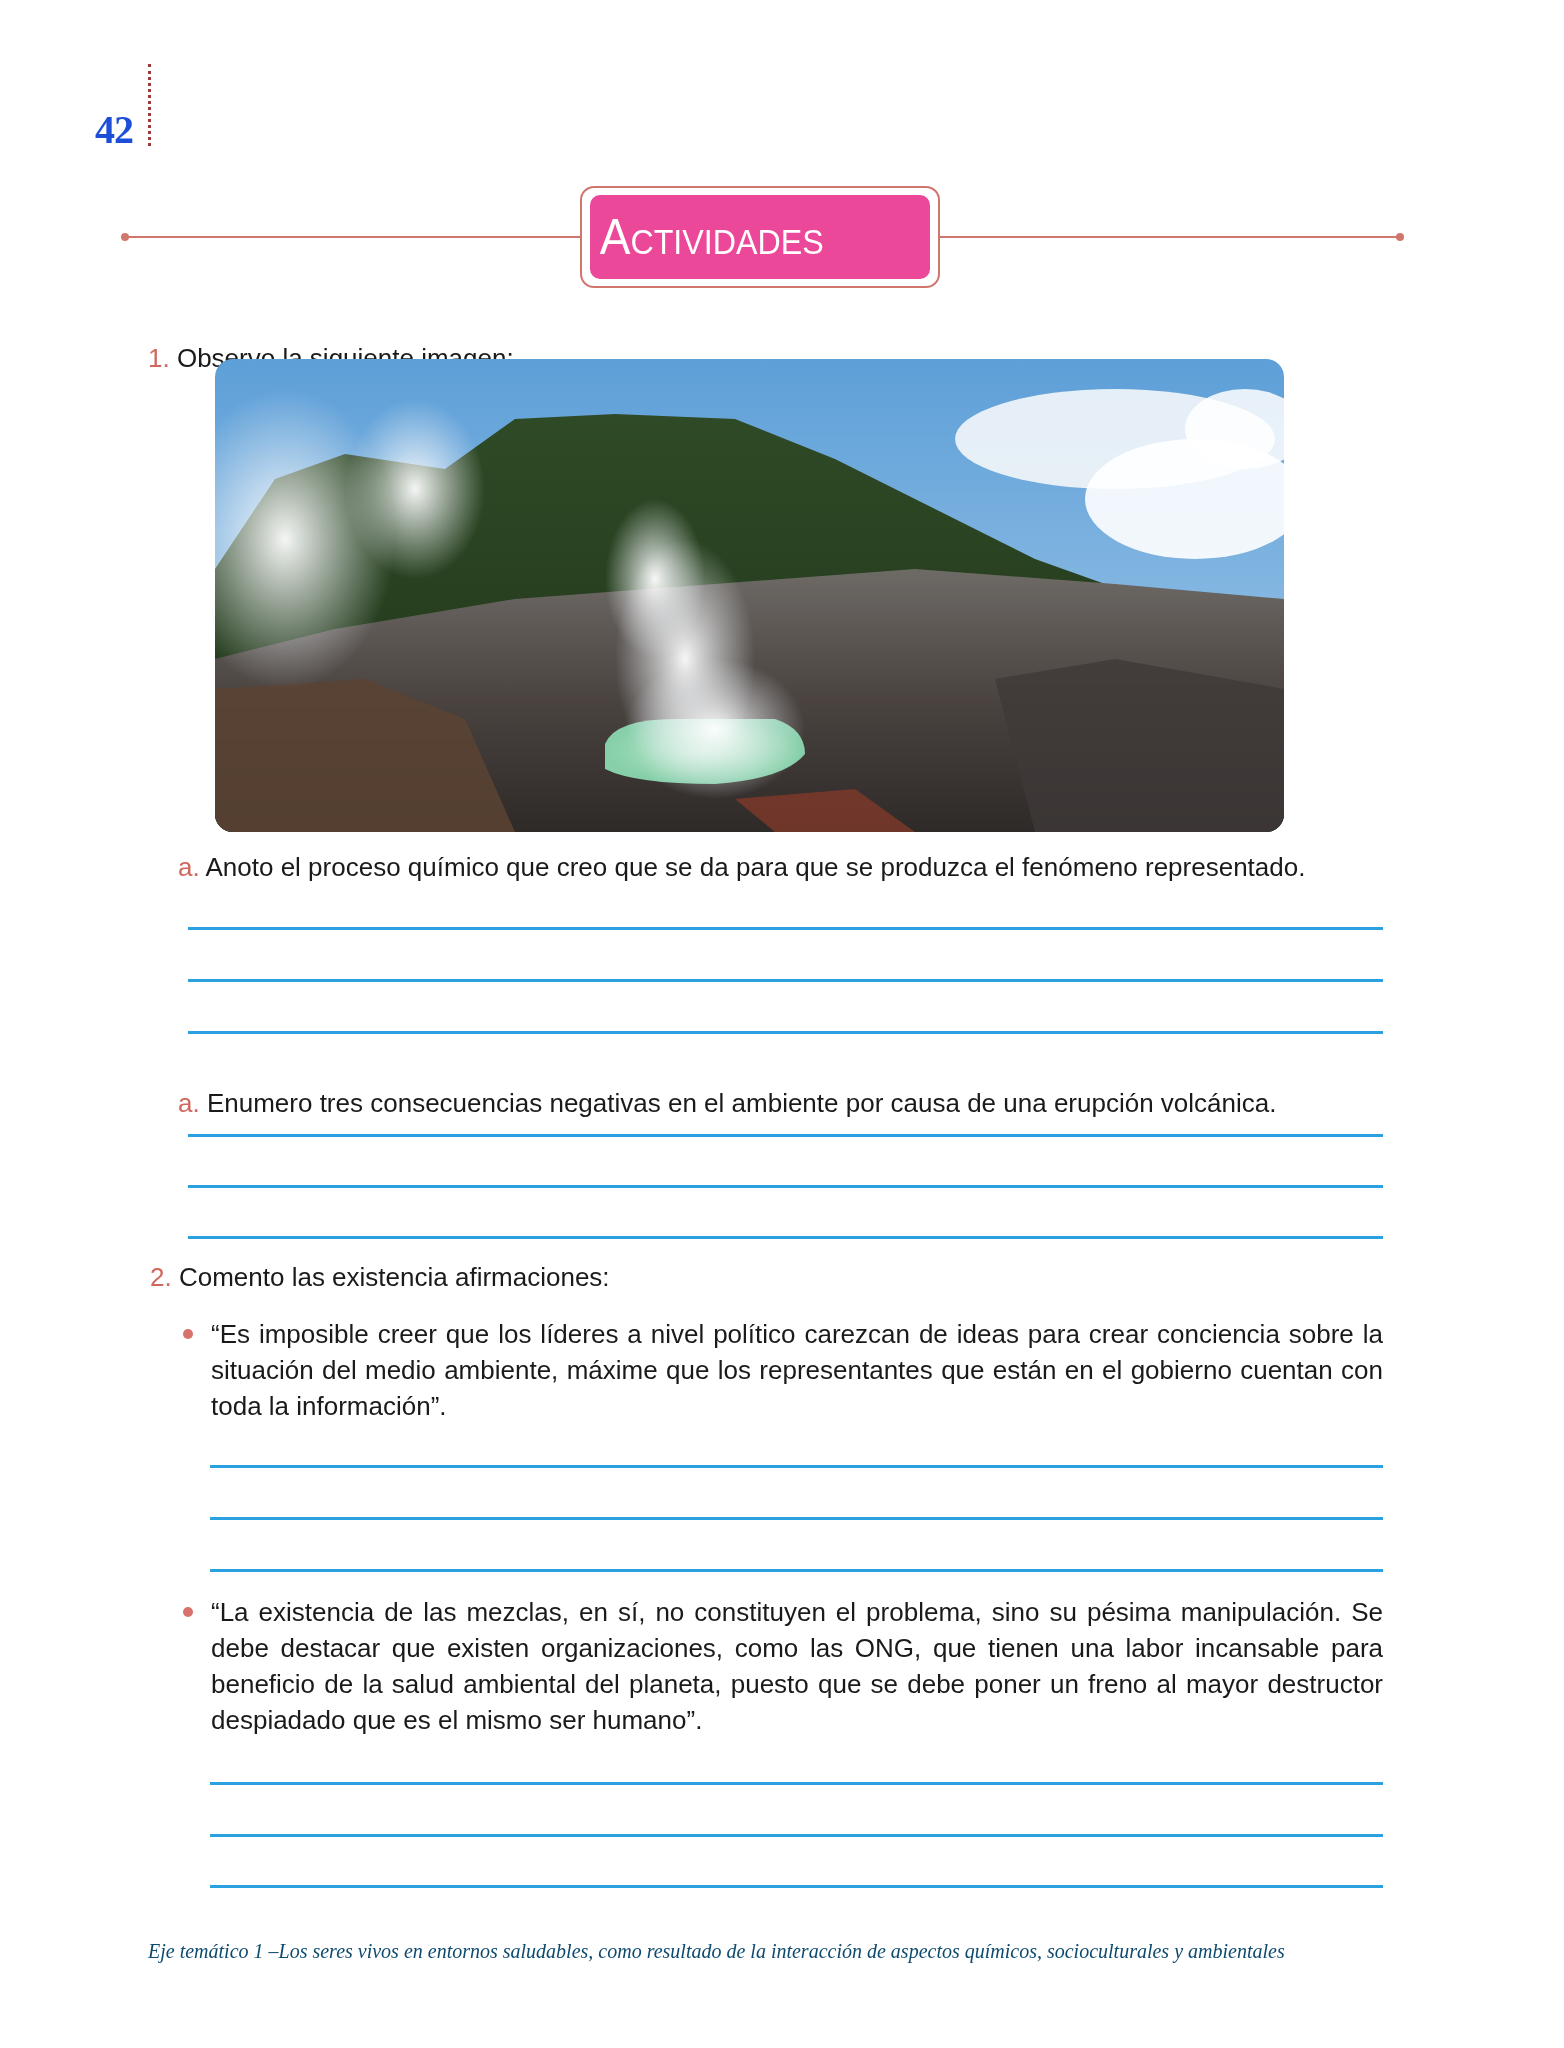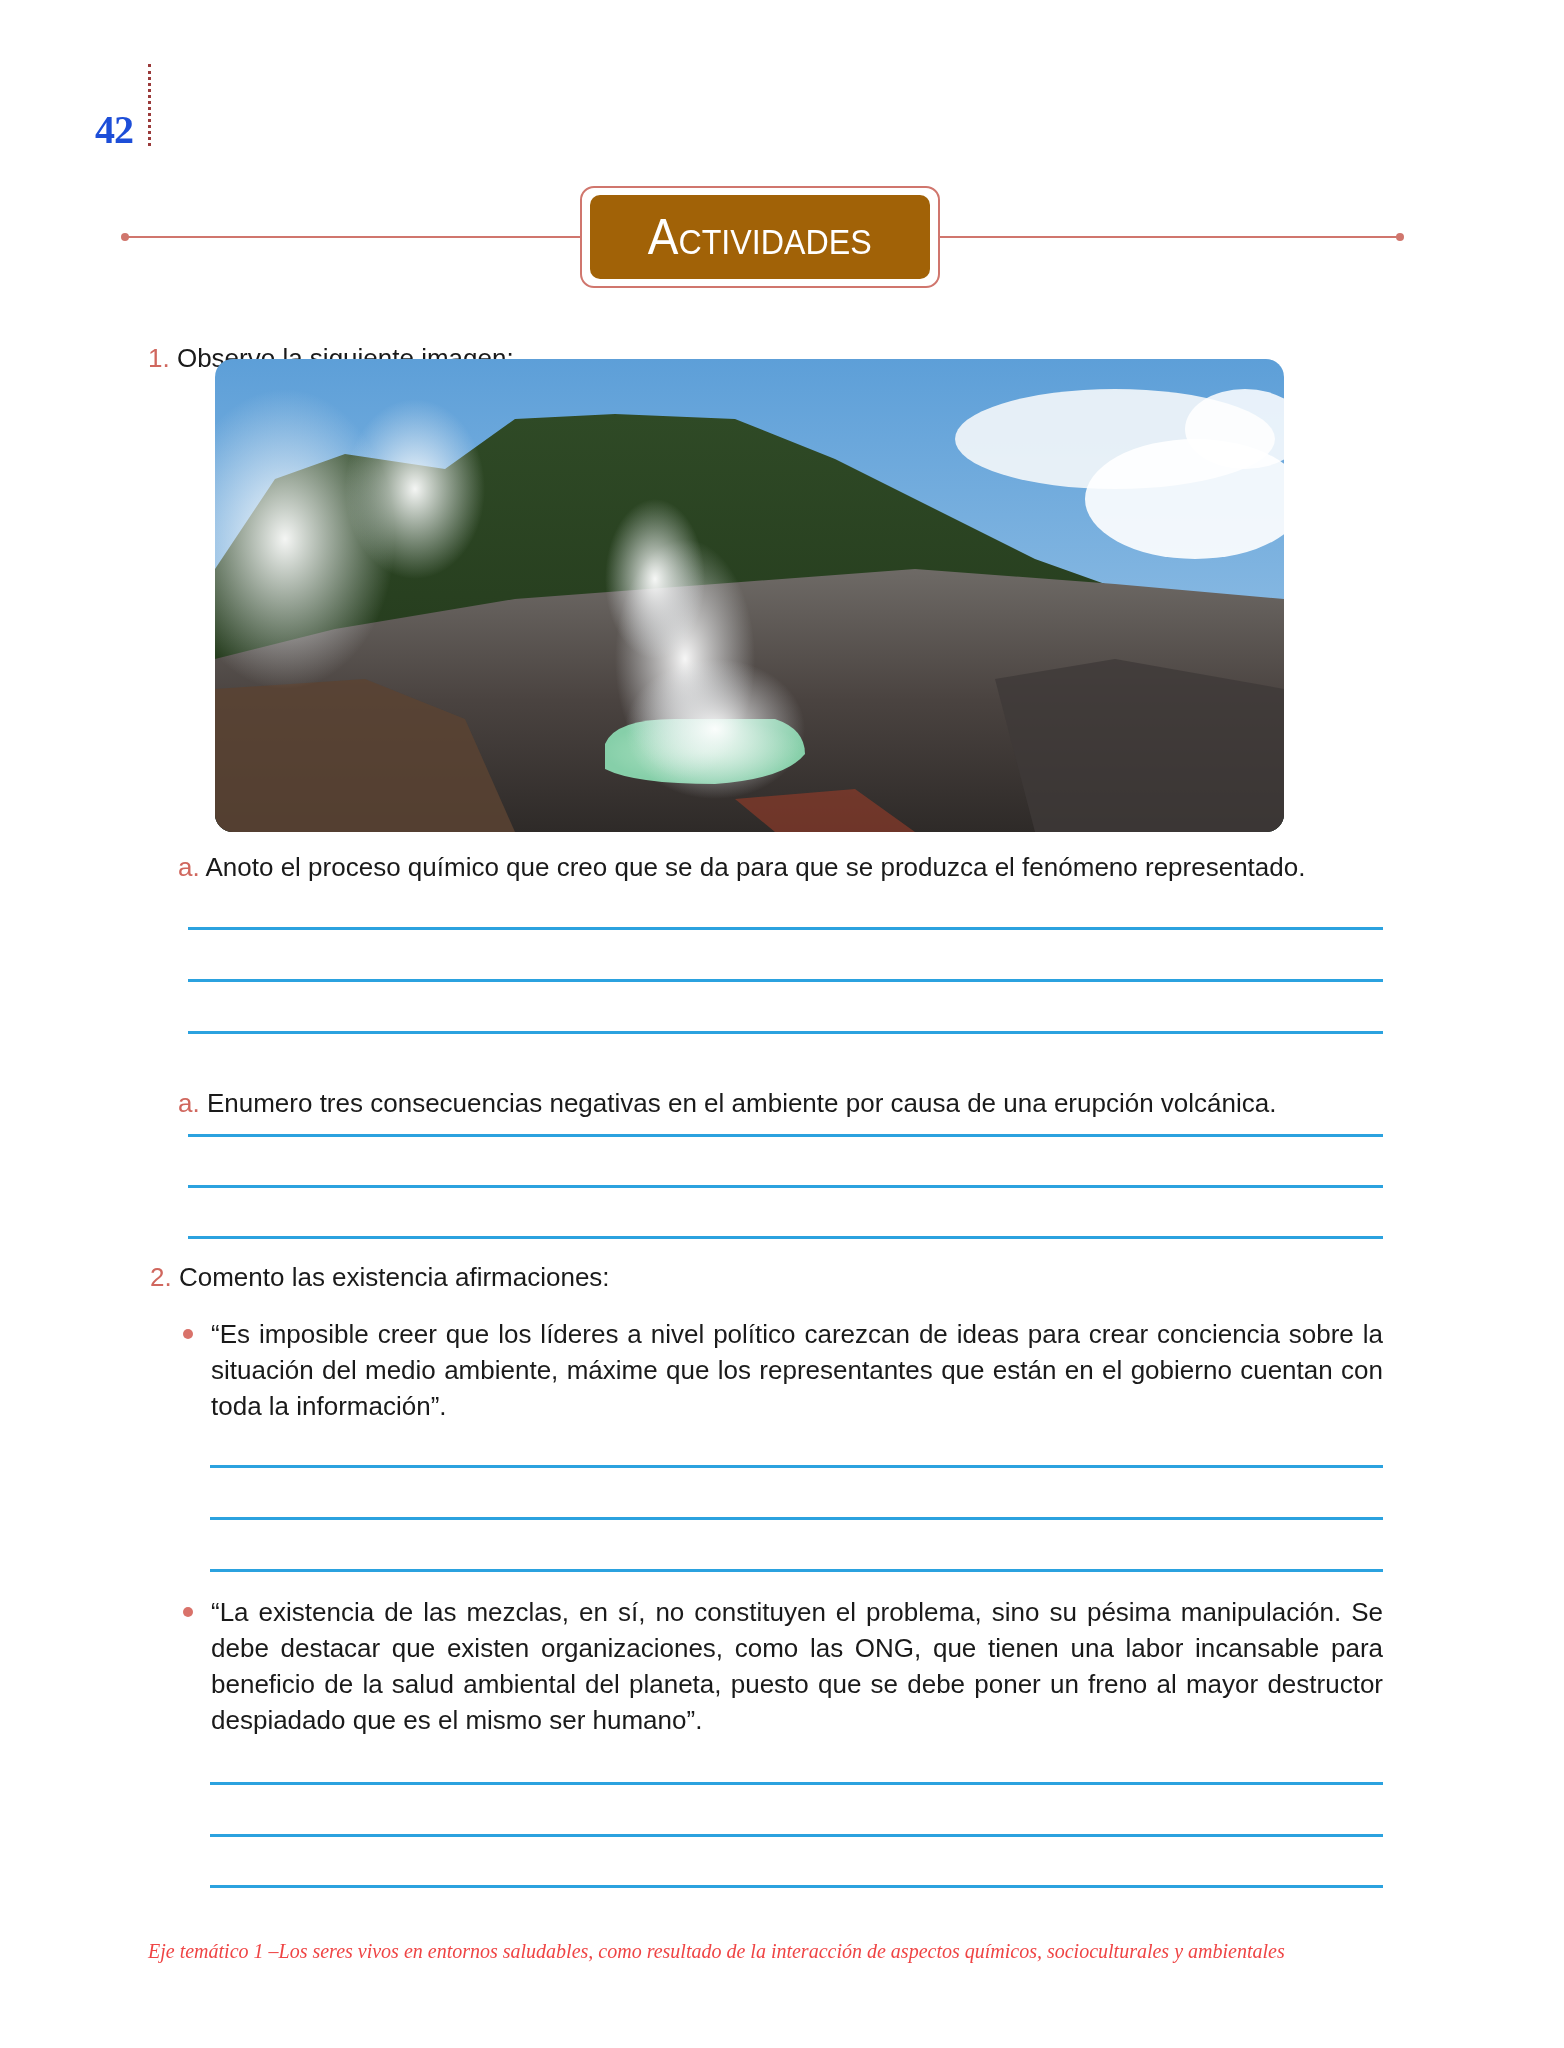--- a/index.html
+++ b/index.html
@@ -10,22 +10,22 @@
   
   .page-num { left: 95px; top: 106px; font-family: "Liberation Serif", serif; font-weight: bold;
               font-size: 40px; color: #1d4ed8; letter-spacing: -1px; }
   .dotted { left: 148px; top: 64px; height: 82px; width: 0; border-left: 3px dotted #9a3a3a; }
 
   
   .rule { left: 125px; top: 236px; width: 1275px; height: 2px; background: #d0766d; }
   .rule-dot { width: 8px; height: 8px; border-radius: 50%; background: #d0766d; top: 233px; }
   .hdr-outer { left: 580px; top: 186px; width: 360px; height: 102px; border: 2px solid #d0766d;
                border-radius: 14px; background: #fff; box-sizing: border-box; }
-  .hdr-inner { left: 590px; top: 195px; width: 340px; height: 84px; background: #a16207;
-               border-radius: 10px; display: flex; align-items: center; justify-content: center; }
+  .hdr-inner { left: 590px; top: 195px; width: 340px; height: 84px; background: #ec4899;
+               border-radius: 10px; display: flex; align-items: center; }
   .hdr-text { color: #fff; font-family: "Liberation Sans", sans-serif; font-size: 50px;
               font-variant: small-caps; letter-spacing: 0px; transform: scaleX(0.92); }
 
   .num { color: #d0675e; }
   .q-title { font-size: 26px; font-weight: 500; }
   .q1 { left: 148px; top: 302px; margin-top: 41px; }
   .q2 { left: 150px; top: 1262px; }
 
   
   .photo { left: 215px; top: 359px; width: 1069px; height: 473px; border-radius: 18px; overflow: hidden; }
@@ -35,21 +35,21 @@
   .sub-a2 { left: 178px; top: 1060px; margin-top: 28px; }
 
   .line { height: 3px; background: #2ba2df; }
   .la { left: 188px; width: 1195px; }
   .lb { left: 210px; width: 1173px; }
 
   .bullet { left: 183px; width: 10px; height: 10px; border-radius: 50%; background: #d9726a; }
   .quote { left: 211px; width: 1172px; font-size: 26px; line-height: 36px; text-align: justify; }
 
   .footer { left: 148px; top: 1940px; font-family: "Liberation Serif", serif; font-style: italic;
-            font-size: 20px; color: #ef4444; white-space: nowrap; }
+            font-size: 20px; color: #0c4a6e; white-space: nowrap; }
 </style>
 </head>
 <body>
 
 <div class="abs page-num">42</div>
 <div class="abs dotted"></div>
 
 <div class="abs rule"></div>
 <div class="abs rule-dot" style="left:121px"></div>
 <div class="abs rule-dot" style="left:1396px"></div>

